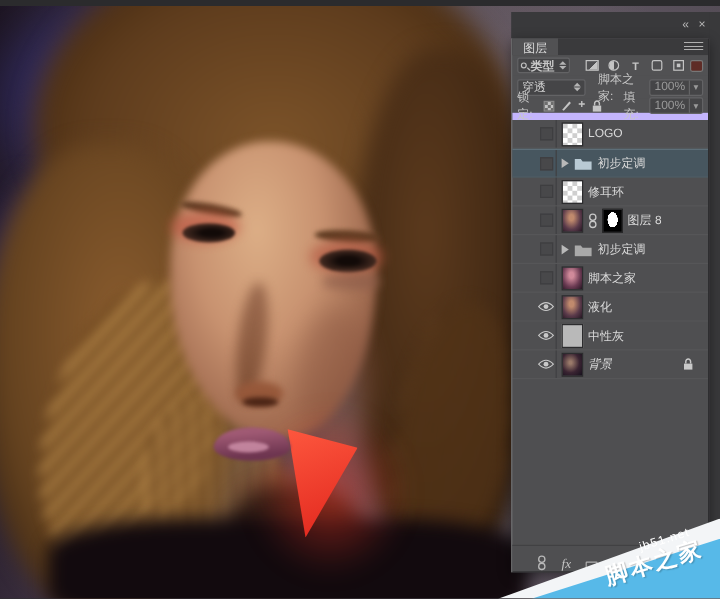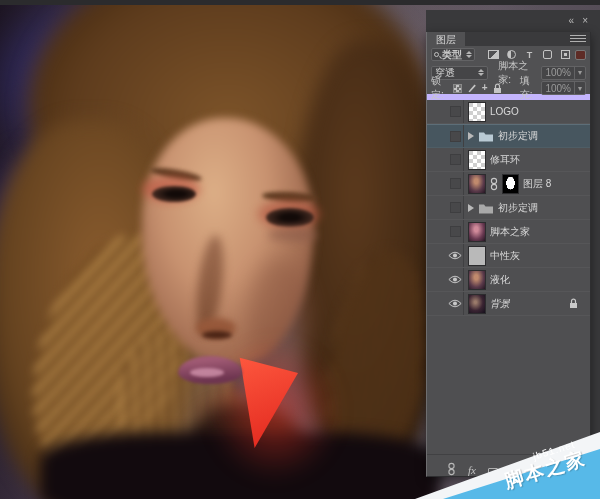--- a/index.html
+++ b/index.html
@@ -332,35 +332,35 @@
       </div>
 
       <div class="lrow">
         <span class="well">
           <svg class="eye" viewBox="0 0 16 10">
               <path d="M1 5 Q8 -2.5 15 5 Q8 12.5 1 5 Z" fill="none" stroke="#c8c8c8" stroke-width="1.1"></path>
               <circle cx="8" cy="5" r="2.3" fill="#c8c8c8"></circle>
             </svg>
           </span>
         <span class="cnt">
-            <span class="thumb thGray"></span>
-          <span class="lname">中性灰</span>
+            <span class="thumb thPhoto"></span>
+          <span class="lname">液化</span>
           </span>
       </div>
 
       <div class="lrow">
         <span class="well">
           <svg class="eye" viewBox="0 0 16 10">
               <path d="M1 5 Q8 -2.5 15 5 Q8 12.5 1 5 Z" fill="none" stroke="#c8c8c8" stroke-width="1.1"></path>
               <circle cx="8" cy="5" r="2.3" fill="#c8c8c8"></circle>
             </svg>
           </span>
         <span class="cnt">
-            <span class="thumb thPhoto"></span>
-          <span class="lname">液化</span>
+            <span class="thumb thGray"></span>
+          <span class="lname">中性灰</span>
           </span>
       </div>
 
       <div class="lrow">
         <span class="well">
           <svg class="eye" viewBox="0 0 16 10">
               <path d="M1 5 Q8 -2.5 15 5 Q8 12.5 1 5 Z" fill="none" stroke="#c8c8c8" stroke-width="1.1"></path>
               <circle cx="8" cy="5" r="2.3" fill="#c8c8c8"></circle>
             </svg>
           </span>

